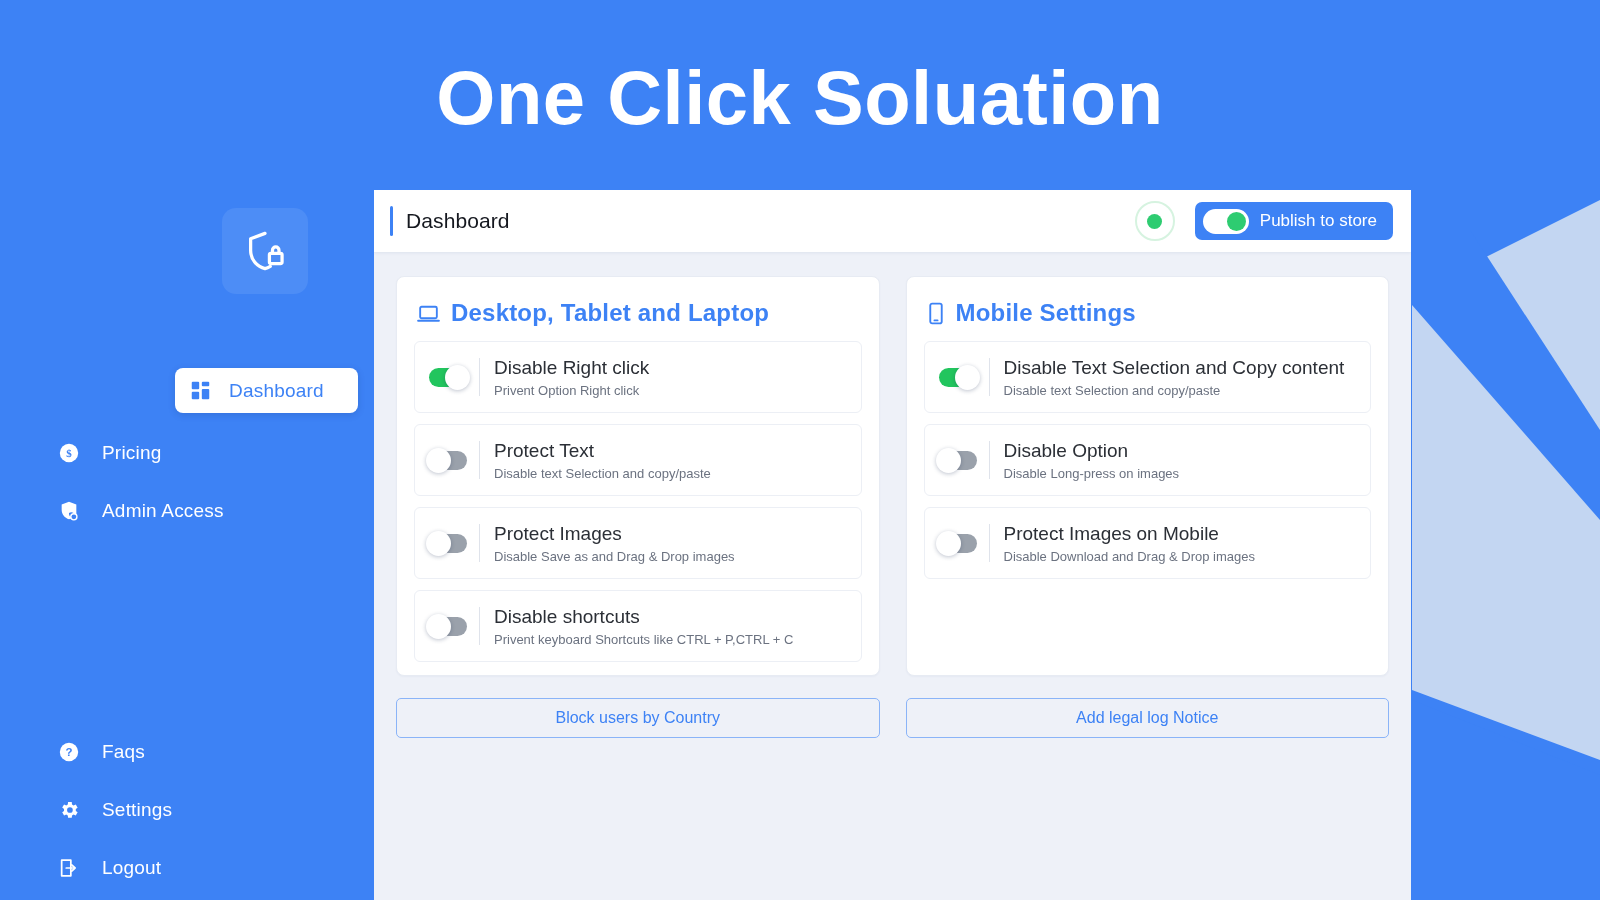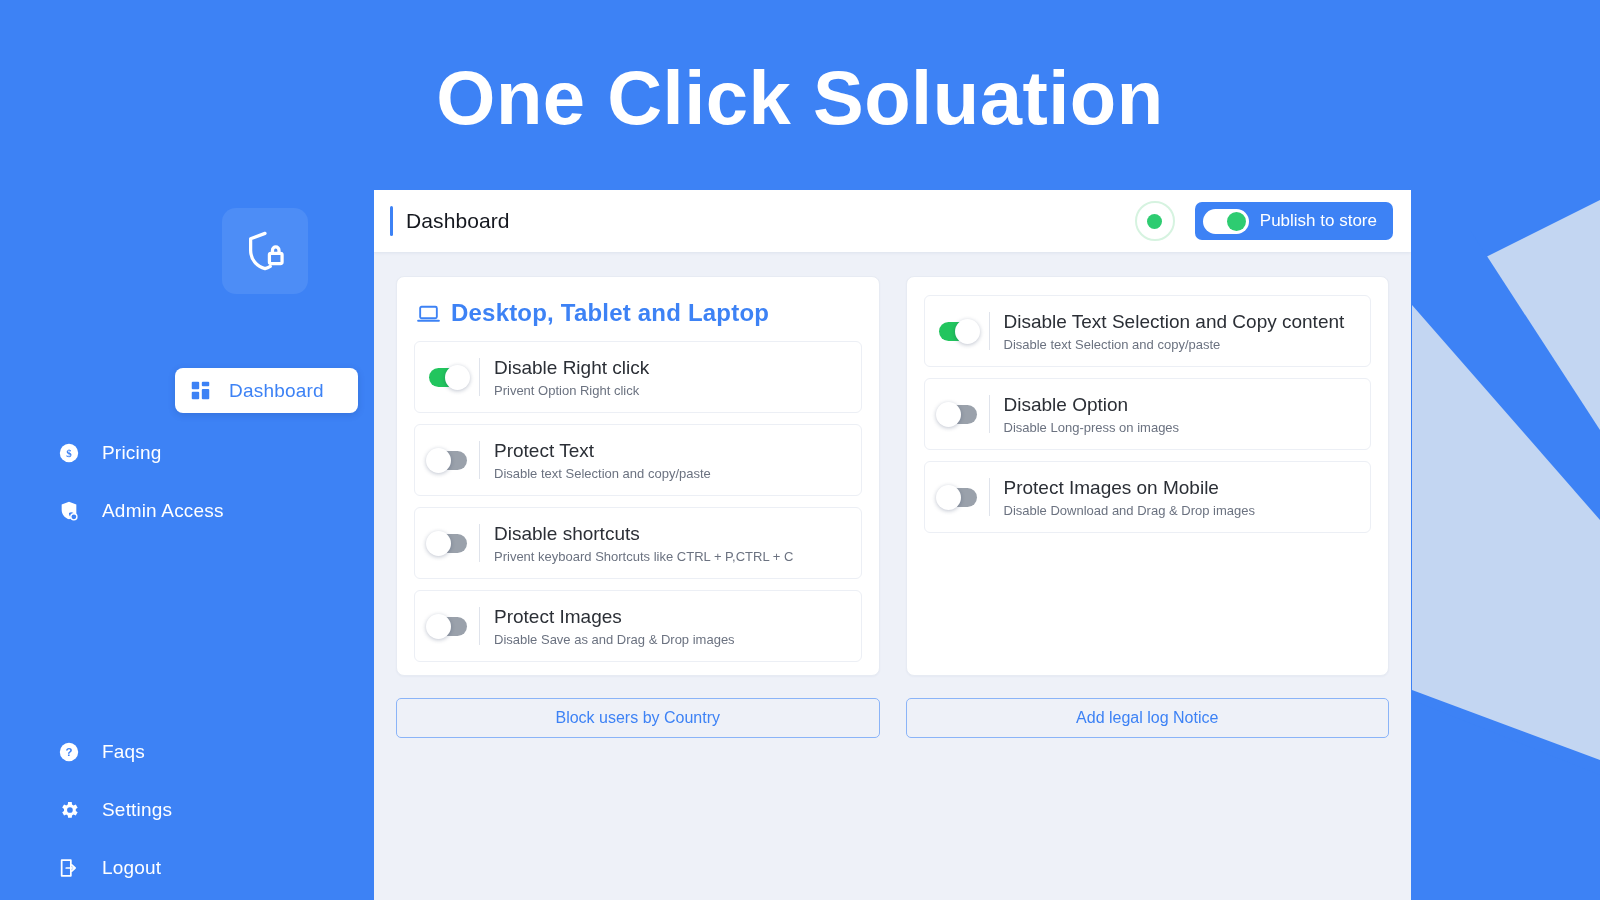--- a/index.html
+++ b/index.html
@@ -373,42 +373,51 @@
               <div class="row-sub">Disable text Selection and copy/paste</div>
             </div>
           </div>
 
           <div class="setting-row">
             <div class="switch off">
                 <div class="knob"></div>
               </div>
             <div class="row-divider"></div>
             <div class="row-texts">
+              <div class="row-title">Protect Images</div>
+              <div class="row-sub">Disable Save as and Drag &amp; Drop images</div>
+            </div>
+          </div>
+
+          <div class="setting-row">
+            <div class="switch off">
+                <div class="knob"></div>
+              </div>
+            <div class="row-divider"></div>
+            <div class="row-texts">
               <div class="row-title">Disable shortcuts</div>
               <div class="row-sub">Privent keyboard Shortcuts like CTRL + P,CTRL + C</div>
             </div>
           </div>
-
-          <div class="setting-row">
-            <div class="switch off">
-                <div class="knob"></div>
-              </div>
-            <div class="row-divider"></div>
-            <div class="row-texts">
-              <div class="row-title">Protect Images</div>
-              <div class="row-sub">Disable Save as and Drag &amp; Drop images</div>
-            </div>
-          </div>
         </div>
 
         <button class="outline-btn">Block users by Country</button>
       </div>
 
       <div class="col">
         <div class="panel">
+          <div class="panel-head">
+            <span>
+              <svg width="20" height="25" viewBox="0 0 16 24" fill="none" stroke="#3d82f5" stroke-width="1.8" stroke-linecap="round" stroke-linejoin="round">
+                <rect x="2.5" y="2.5" width="11" height="19" rx="1.8"></rect>
+                <path d="M6.5 18.6h3"></path>
+              </svg>
+            </span>
+            <span class="panel-title">Mobile Settings</span>
+          </div>
 
           <div class="setting-row">
             <div class="switch on">
                 <div class="knob"></div>
               </div>
             <div class="row-divider"></div>
             <div class="row-texts">
               <div class="row-title">Disable Text Selection and Copy content</div>
               <div class="row-sub">Disable text Selection and copy/paste</div>
             </div>

